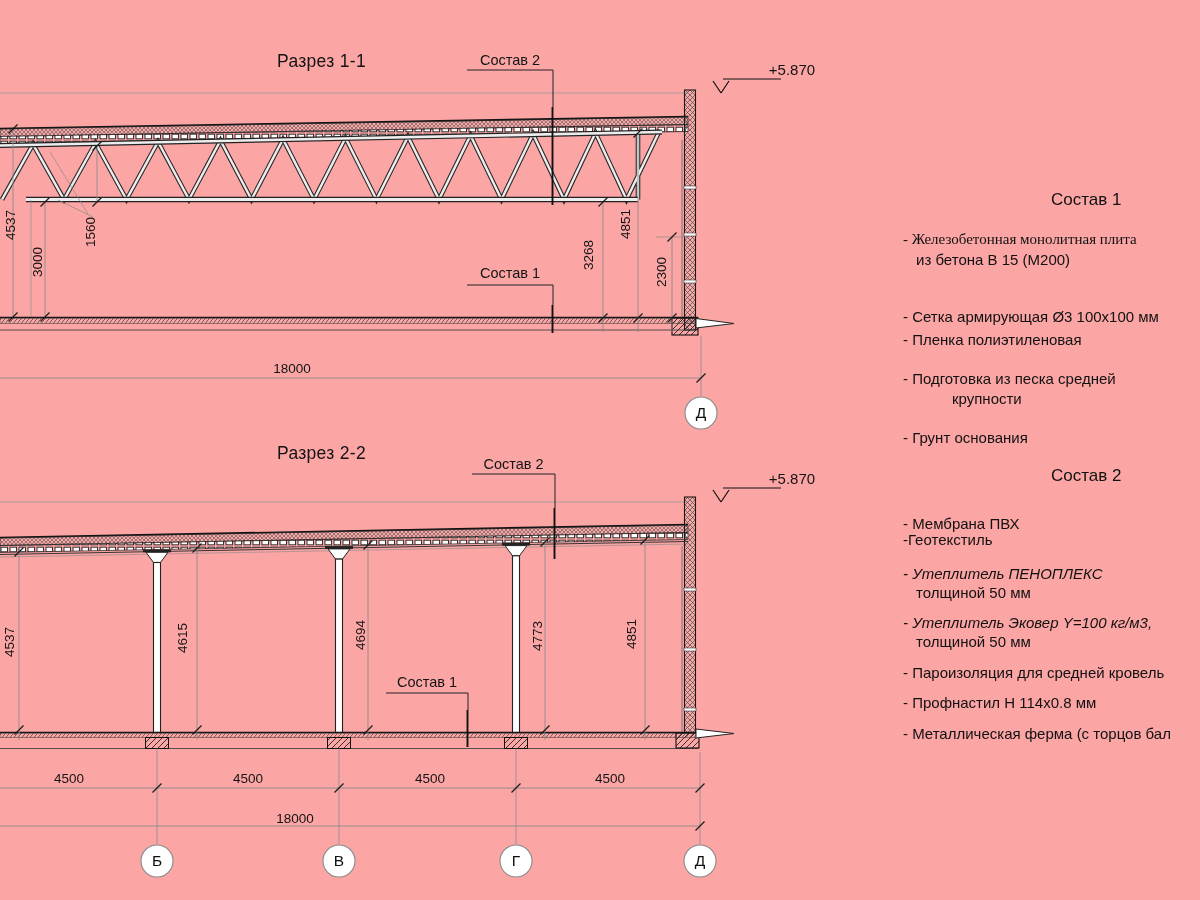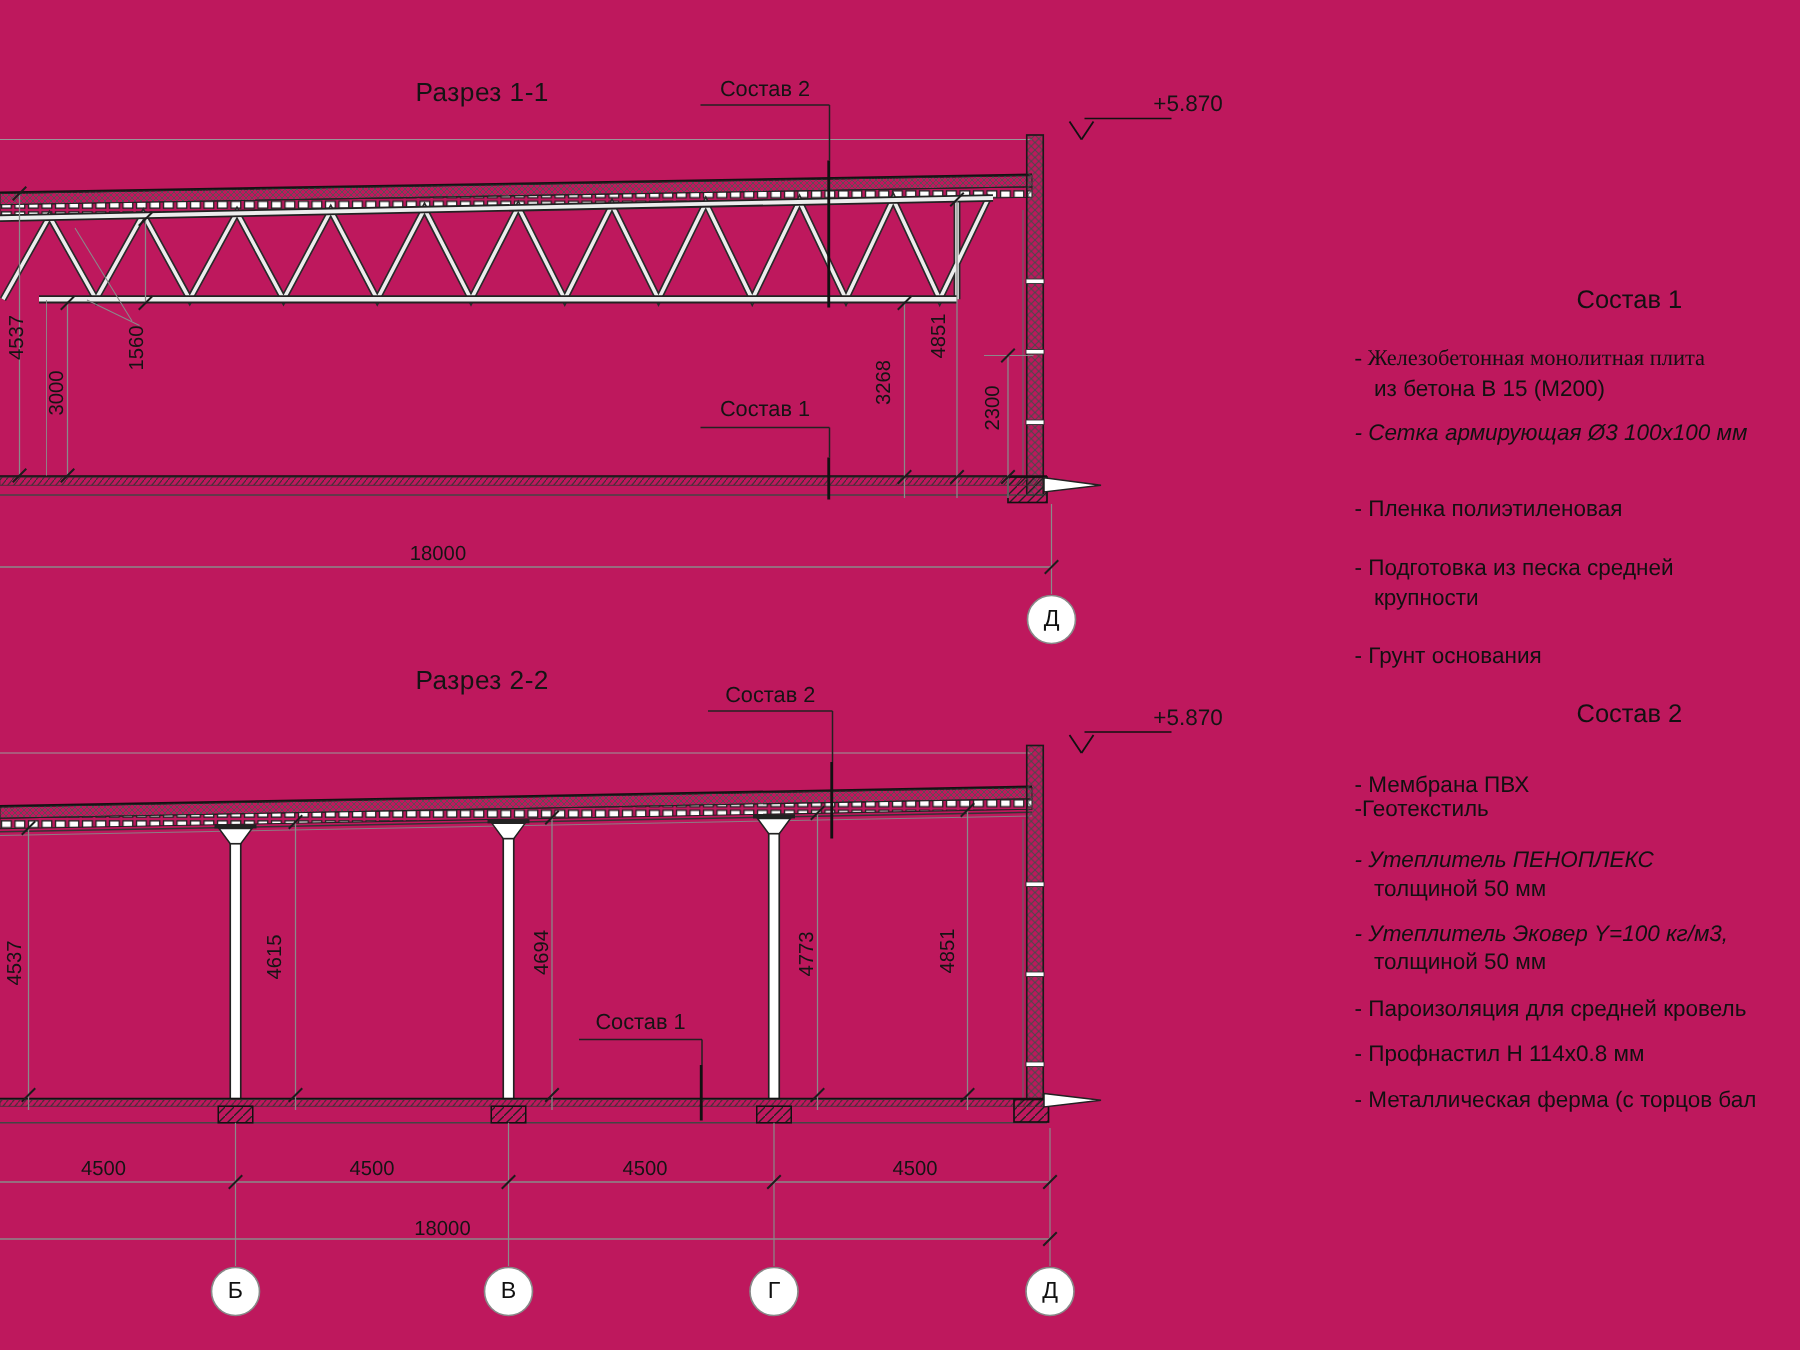--- a/index.html
+++ b/index.html
@@ -1,16 +1,16 @@
 <!DOCTYPE html>
 <html><head>
 <meta charset="utf-8">
 <style>
   html,body{margin:0;padding:0;background:#fff;}
-  #stage{position:relative;width:1200px;height:900px;background:#be185d;overflow:hidden;
+  #stage{position:relative;width:1200px;height:900px;background:#fca5a5;overflow:hidden;
          font-family:"Liberation Sans", sans-serif;color:#111;}
   #dwg{position:absolute;left:0;top:0;}
   .txt{position:absolute;white-space:nowrap;color:#141414;}
   .dwg-title{font-size:17.5px;letter-spacing:.3px;}
   .label-text{font-size:14.5px;text-align:center;}
   .elev-text{font-size:15px;text-align:center;width:60px;margin-left:40px;}
   .vdim{position:absolute;width:48px;height:16px;display:flex;align-items:center;justify-content:center;
         transform:rotate(-90deg);font-size:13.5px;white-space:nowrap;color:#141414;}
   .hdim{position:absolute;width:48px;height:14px;display:flex;align-items:center;justify-content:center;
         font-size:13.5px;white-space:nowrap;color:#141414;}
@@ -258,24 +258,24 @@
 <div class="hdim" style="left:271px;top:811px;">18000</div>
 
 <div class="axis-letter" style="left:141px;top:845px;">Б</div>
 <div class="axis-letter" style="left:323px;top:845px;">В</div>
 <div class="axis-letter" style="left:500px;top:845px;">Г</div>
 <div class="axis-letter" style="left:684px;top:845px;">Д</div>
 
 <div class="leg-title" style="left:1051px;top:190px;">Состав 1</div>
 <div class="leg-line" style="top:231px;font-family:Liberation Serif, serif;">- Железобетонная монолитная плита</div>
 <div class="leg-line indent" style="top:251px;">из бетона В 15 (М200)</div>
-<div class="leg-line" style="top:280px;font-style:italic;">- Сетка армирующая Ø3 100х100 мм</div>
+<div class="leg-line" style="top:308px;">- Сетка армирующая Ø3 100х100 мм</div>
 <div class="leg-line" style="top:331px;">- Пленка полиэтиленовая</div>
 <div class="leg-line" style="top:370px;">- Подготовка из песка средней</div>
-<div class="leg-line indent" style="top:390px;">крупности</div>
+<div class="leg-line indent" style="top:390px;margin-left:36px;">крупности</div>
 <div class="leg-line" style="top:429px;">- Грунт основания</div>
 
 <div class="leg-title" style="left:1051px;top:466px;">Состав 2</div>
 <div class="leg-line" style="top:515px;text-align:center;">- Мембрана ПВХ</div>
 <div class="leg-line" style="top:531px;">-Геотекстиль</div>
 <div class="leg-line" style="top:565px;font-style:italic;">- Утеплитель ПЕНОПЛЕКС</div>
 <div class="leg-line indent" style="top:584px;">толщиной 50 мм</div>
 <div class="leg-line" style="top:614px;font-style:italic;">- Утеплитель Эковер Y=100 кг/м3,</div>
 <div class="leg-line indent" style="top:633px;">толщиной 50 мм</div>
 <div class="leg-line" style="top:664px;">- Пароизоляция для средней кровель</div>

